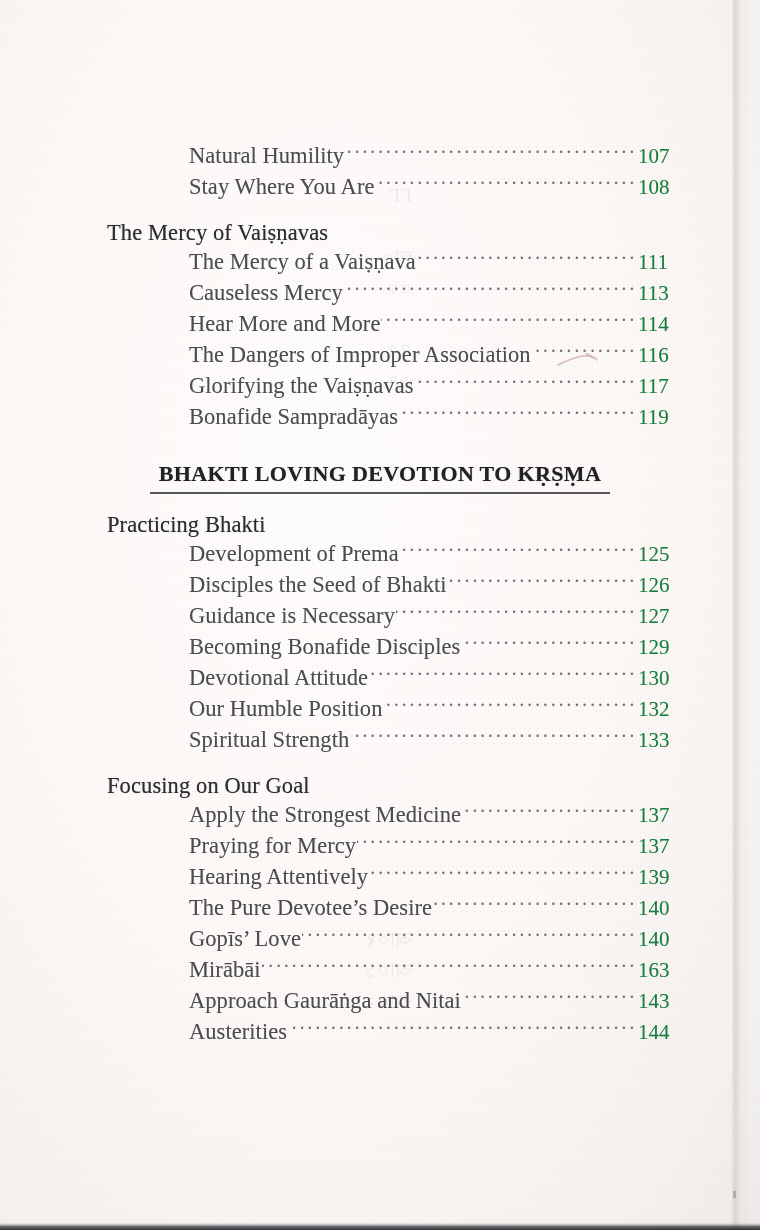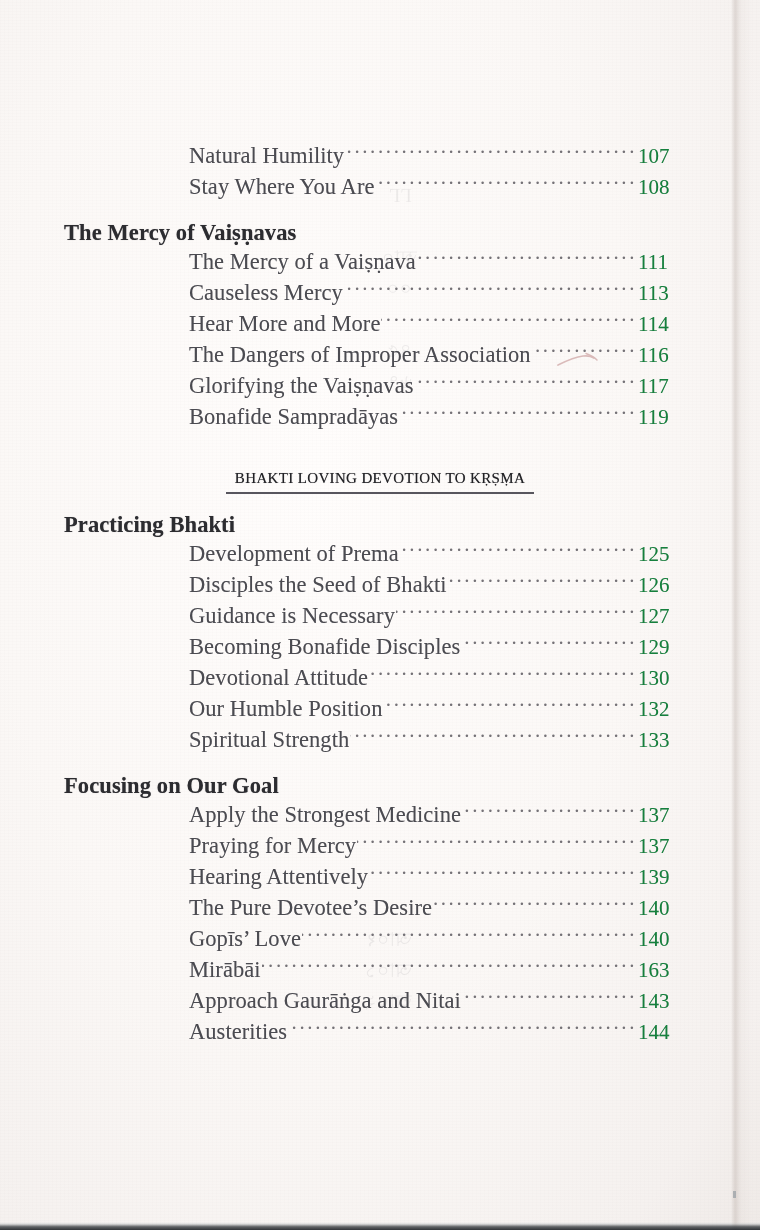--- a/index.html
+++ b/index.html
@@ -130,44 +130,44 @@
     flex: 0 0 auto;
     width: 46px;
     text-align: left;
     color: #15803d;
     font-size: 21px;
     text-shadow: 0 0 .6px rgba(75,75,81,.25);
   }
 
   
   .subhead {
-    padding-left: 64px;
+    padding-left: 107px;
     height: 44px;
     display: flex;
     align-items: flex-end;
-    font-weight: bold;
+    font-weight: normal;
     font-size: 22.5px;
     color: #2c2c30;
     letter-spacing: .1px;
     text-shadow: 0 0 .7px rgba(44,44,48,.5);
   }
   .subhead.tight { height: 42px; }
 
   
   .parthead-wrap {
     height: 62px;
     display: flex;
     align-items: flex-end;
     justify-content: center;
     padding-bottom: 2px;
   }
   .parthead {
     display: inline-block;
-    font-weight: normal;
-    font-size: 15px;
+    font-weight: bold;
+    font-size: 22px;
     color: #222226;
     letter-spacing: .35px;
     padding: 0 9px 5px 9px;
     border-bottom: 2.2px solid #58565e;
     text-shadow: 0 0 .7px rgba(34,34,38,.55);
     white-space: nowrap;
   }
   .spacer-14 { height: 14px; }
   .spacer-18 { height: 18px; }
 

